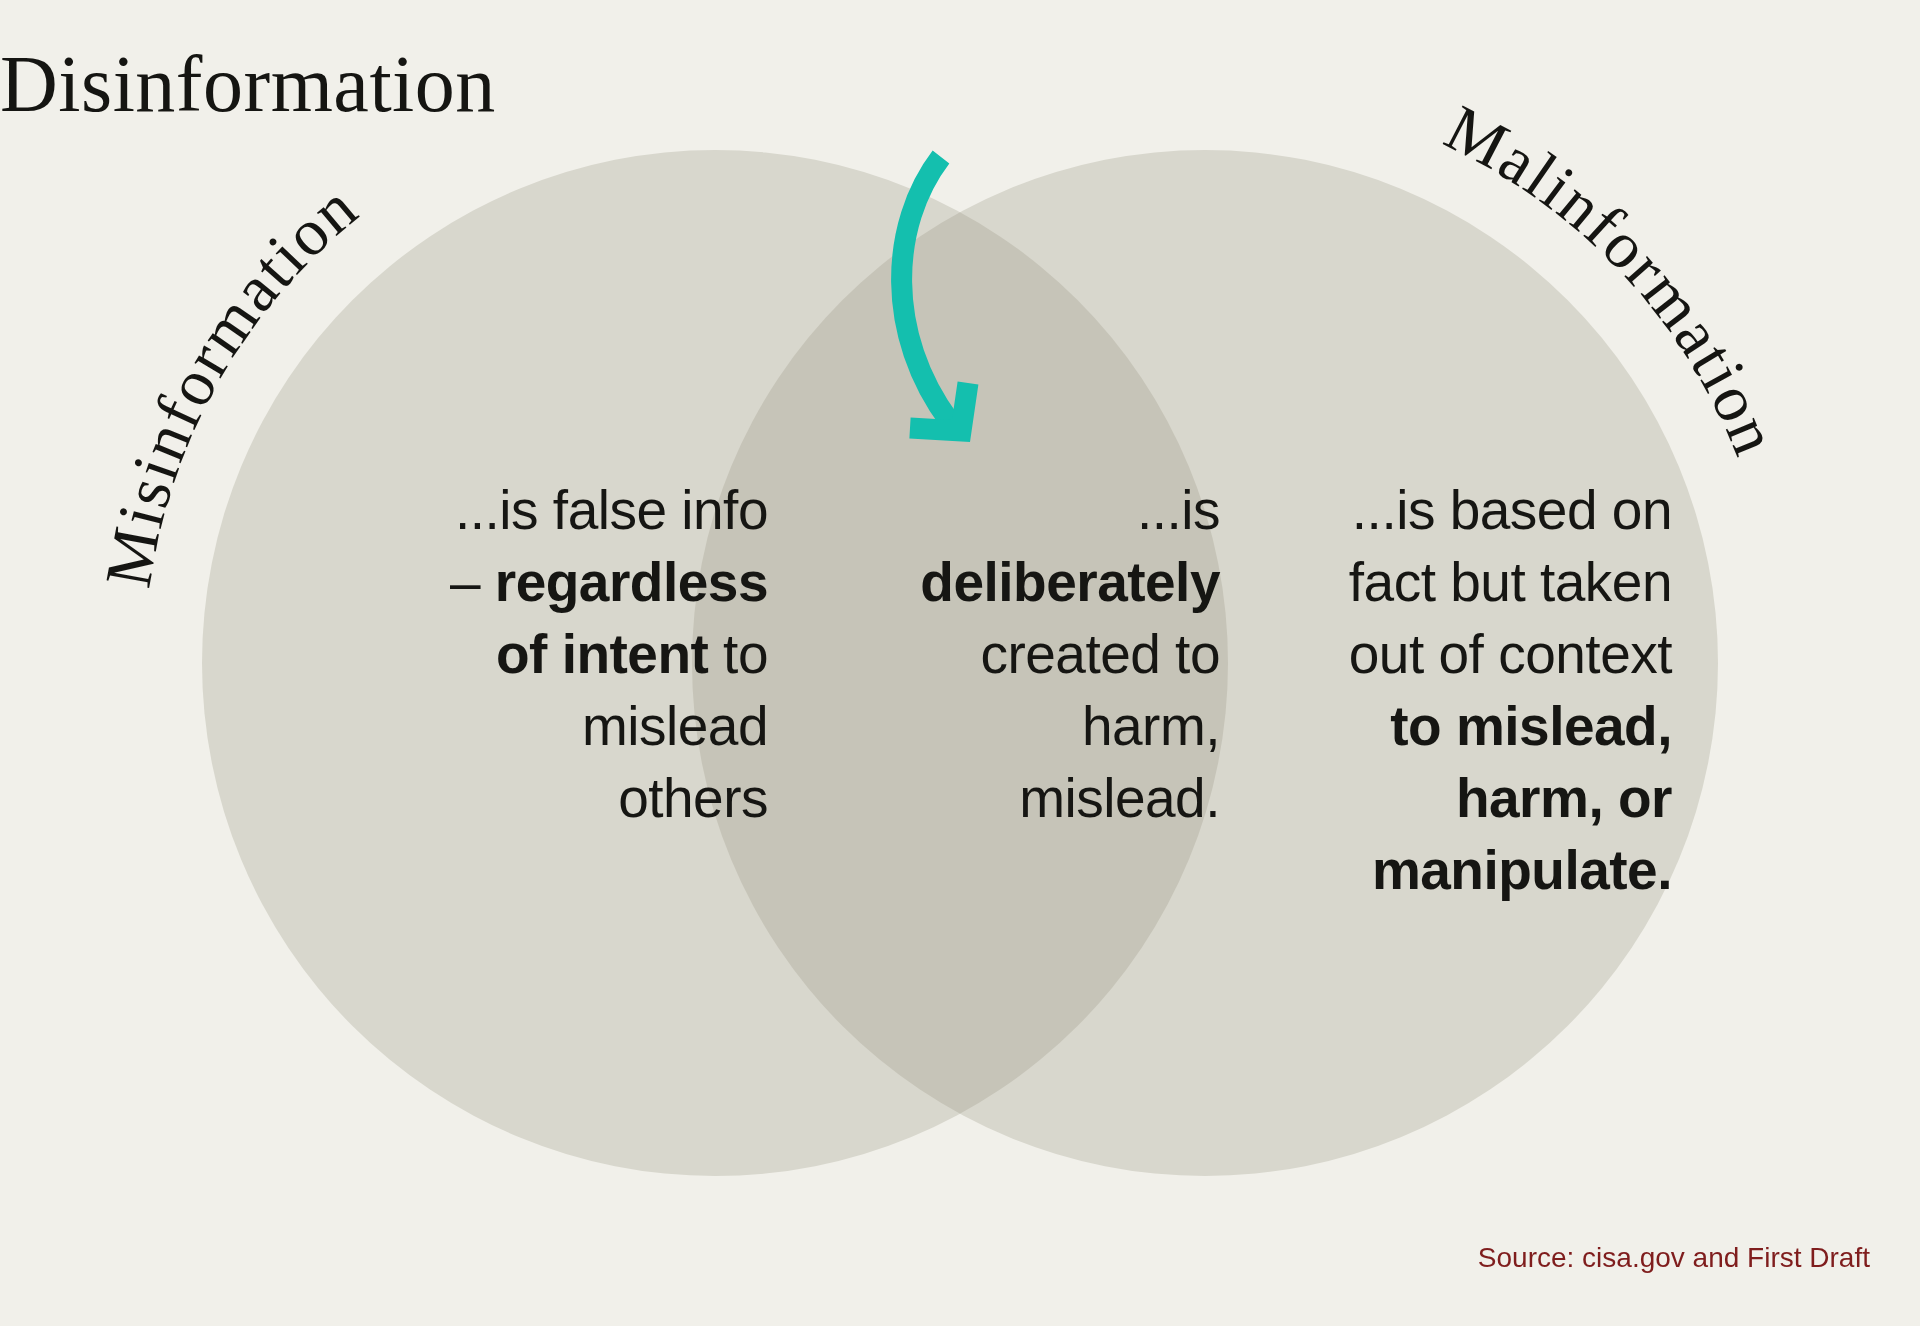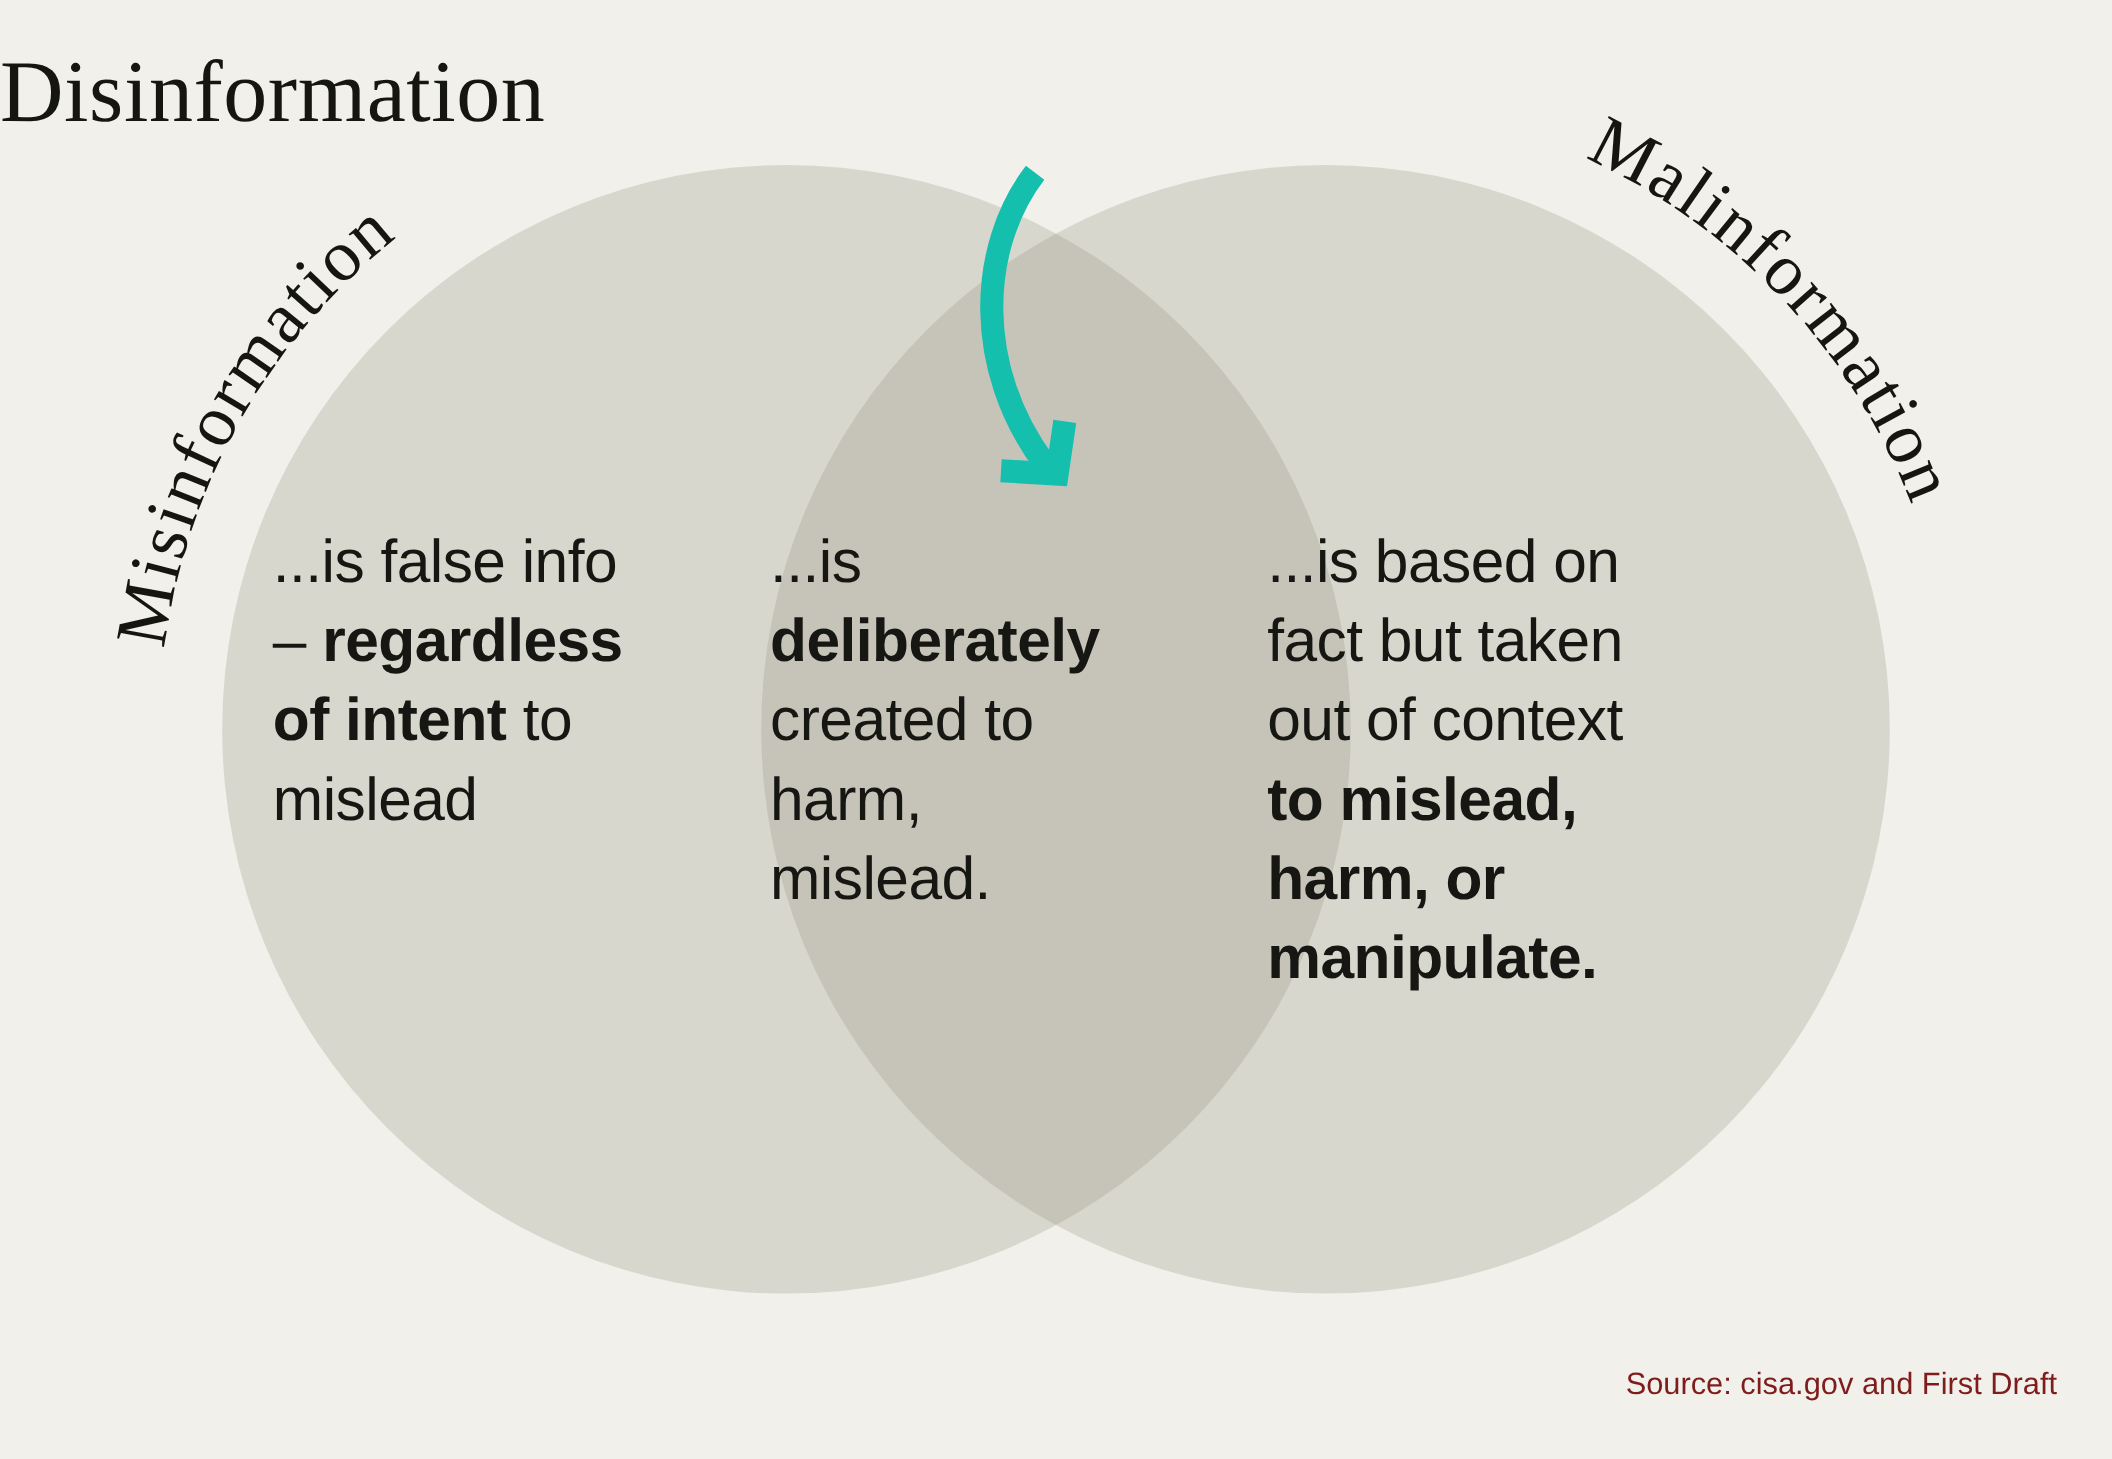--- a/index.html
+++ b/index.html
@@ -20,21 +20,21 @@
   }
   .title{
     position:absolute;top:40px;left:0;right:0;
     text-align:left;
     font-family:"Liberation Serif",serif;
     font-size:80px;line-height:88px;
     color:#151512;letter-spacing:.5px;
   }
   .col{
     position:absolute;top:474px;width:520px;
-    text-align:left;
+    text-align:right;
     font-size:55px;line-height:72px;
     letter-spacing:-.5px;
     color:#161613;
   }
   .col .b{font-weight:700}
   .col-left{left:248px}
   .col-mid{left:700px}
   .col-right{left:1152px}
   .source{
     position:absolute;top:1238px;right:50px;
@@ -75,20 +75,21 @@
     </g>
   </svg>
 
   <div class="title">Disinformation</div>
 
   <div class="col col-left">
     <div class="line"><span>...is false info</span><span class="b"></span><span></span></div>
     <div class="line"><span>– </span><span class="b">regardless</span><span></span></div>
     <div class="line"><span></span><span class="b">of intent</span><span> to</span></div>
     <div class="line"><span>mislead</span><span class="b"></span><span></span></div>
+    <div class="line"><span>others</span><span class="b"></span><span></span></div>
   </div>
 
   <div class="col col-mid">
     <div class="line"><span>...is</span><span class="b"></span><span></span></div>
     <div class="line"><span></span><span class="b">deliberately</span><span></span></div>
     <div class="line"><span>created to</span><span class="b"></span><span></span></div>
     <div class="line"><span>harm,</span><span class="b"></span><span></span></div>
     <div class="line"><span>mislead.</span><span class="b"></span><span></span></div>
   </div>
 

